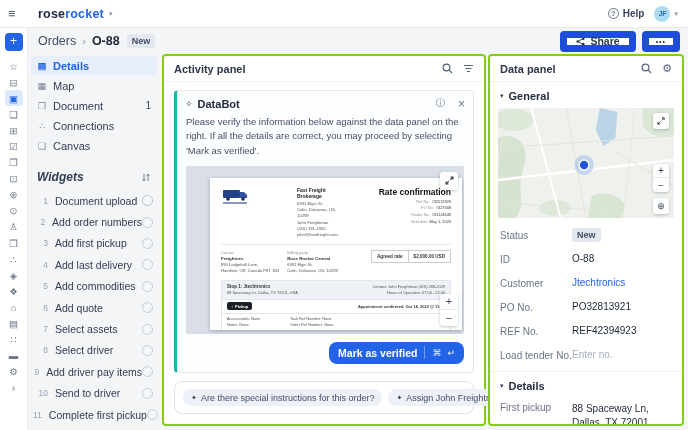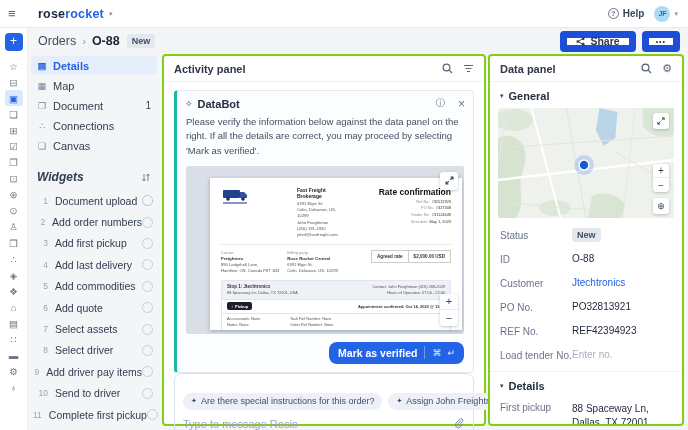--- a/index.html
+++ b/index.html
@@ -108,21 +108,21 @@
   .appt { font-size:4px; font-weight:bold; }
   .doc-fields { border:1px solid #e2e6ec; border-top:none; padding:2px 5px 3px; display:flex; gap:18px; }
   .doc-fields div { font-size:3.9px; color:#555; line-height:1.7; }
   .ctable { border:1px solid #e2e6ec; border-top:none; }
   .crow { display:flex; padding:2px 5px; font-size:3.9px; color:#444; }
   .crow.h { background:#eef1f5; font-weight:bold; }
   .c0{flex:1;} .cc{width:20px;} .cs{width:12px;}
 
   
   .composer { margin:auto 10px 10px; border:1px solid #dbe0e9; border-radius:8px; padding:7px 8px 7px; flex:none; }
-  .chips { display:flex; gap:6px;margin-top:12px; }
+  .chips { display:flex; gap:6px; }
   .chip { background:#edf0f6; border-radius:10px; padding:3.5px 8px; font-size:9px; color:#414d68; display:flex; align-items:center; gap:4px; white-space:nowrap; cursor:pointer; }
   .chip .spark { font-size:7px; color:#39445c; }
   .msg-row { display:flex; align-items:center; margin-top:8px; }
   .msg-input { flex:1; border:none; outline:none; font-size:11px; font-family:"Liberation Sans",sans-serif; color:#2e3850; background:transparent; }
   .msg-input::placeholder { color:#9aa3b5; }
   .clip { color:#7a8499; display:flex; cursor:pointer; }
 
   
   .sec-head { display:flex; align-items:center; gap:5px; padding:8px 10px 6px; cursor:pointer; }
   .sec-chev { font-size:7px; color:#39445c; }
@@ -450,28 +450,20 @@
                 <span>Are there special instructions for this order?</span>
               </span>
               <span class="chip">
                 <span class="spark">✦</span>
                 <span>Assign John Freightman as the driver</span>
               </span>
               <span class="chip">
                 <span>+4 more</span>
               </span>
             </div>
-            <div class="msg-row">
-              <input class="msg-input" type="text" placeholder="Type to message Rosie" style="">
-              <span class="clip">
-                <svg width="11" height="12" viewBox="0 0 11 12">
-                    <path d="M8.5 3.2 4.6 7.6a1.2 1.2 0 0 0 1.8 1.6l4-4.5a2.4 2.4 0 0 0-3.6-3.2L2.6 6.2a3.6 3.6 0 0 0 5.4 4.8l3-3.4" transform="scale(.8)" stroke="#7a8499" stroke-width="1.2" fill="none" stroke-linecap="round"></path>
-                  </svg>
-              </span>
-            </div>
           </div>
         </div>
 
         <div class="card right-card">
           <div class="panel-head">
             <span class="panel-title">Data panel</span>
             <span class="ph-ico">
               <svg width="11" height="11" viewBox="0 0 11 11">
                   <circle cx="4.5" cy="4.5" r="3.4" fill="none" stroke="#59637a" stroke-width="1.2"></circle>
                   <path d="M7.2 7.2 10 10" stroke="#59637a" stroke-width="1.2"></path>

